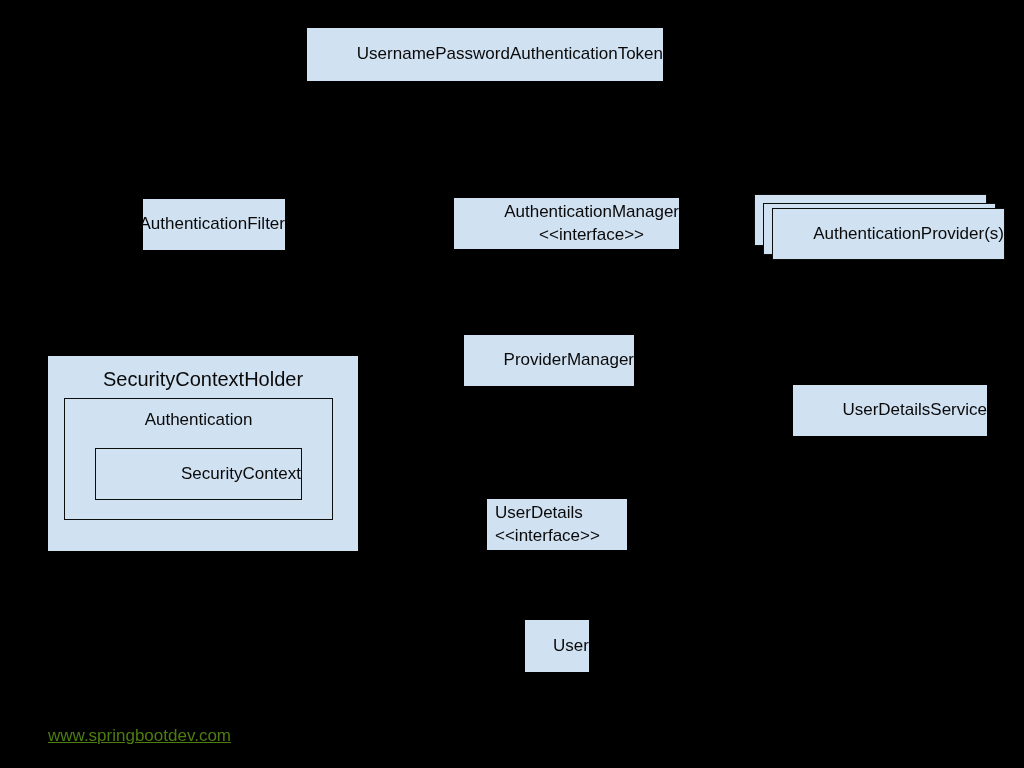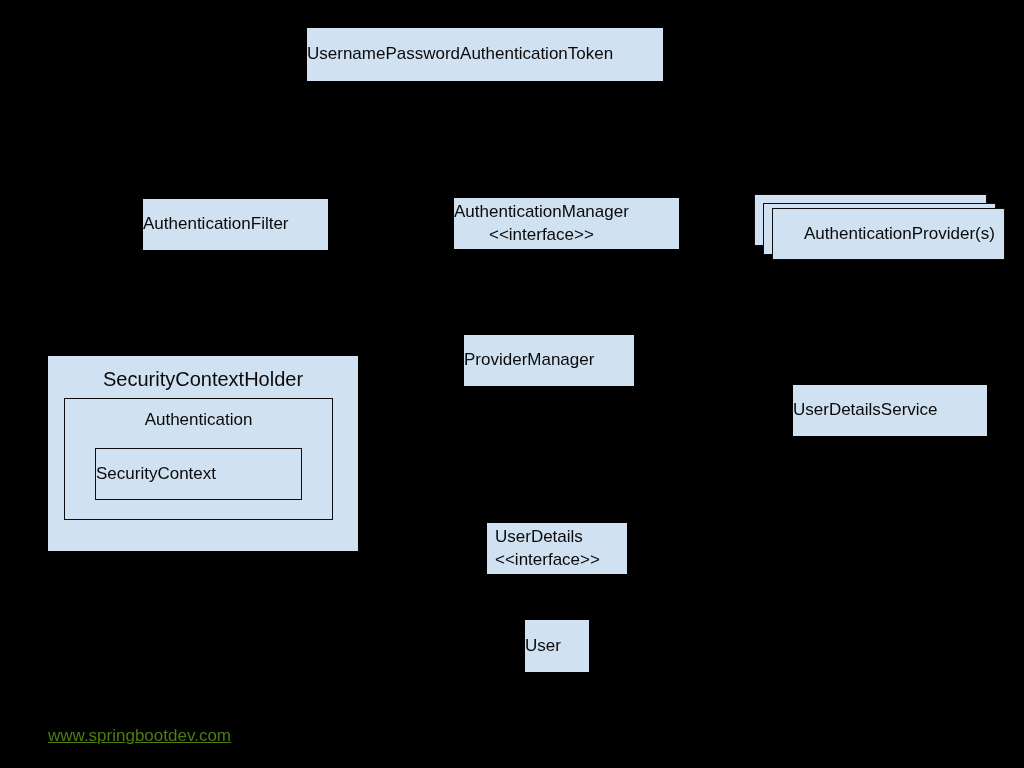--- a/index.html
+++ b/index.html
@@ -15,38 +15,37 @@
     background: #000000;
     overflow: hidden;
     font-family: "Liberation Sans", sans-serif;
   }
   .node {
     position: absolute;
     background: #d0e1f2;
     color: #0a0a0a;
     display: flex;
     align-items: center;
-    justify-content: flex-start;
+    justify-content: flex-end;
     text-align: center;
     font-size: 17px;
     line-height: 1.3;
     box-sizing: border-box;
     white-space: pre-line;
   }
   .node.bordered {
     border: 1px solid #0d0d0d;
   }
   .node.noborder {
     border: none;
   }
   .node.left-align {
     justify-content: flex-start;
     text-align: left;
     padding-left: 8px;
-    margin-top: 24px;
   }
   .node.top-align {
     align-items: flex-start;
     padding-top: 10px;
   }
   
   .stack-layer {
     position: absolute;
     background: #d0e1f2;
     border: 1px solid #0d0d0d;
@@ -68,21 +67,21 @@
 </style>
 </head>
 <body>
 
 <div id="canvas">
 
   <div class="node noborder" style="left:307px; top:28px; width:356px; height:53px;">
     <span class="label-text">UsernamePasswordAuthenticationToken</span>
   </div>
 
-  <div class="node noborder" style="left:143px; top:199px; width:185px; height:51px;">
+  <div class="node noborder" style="left:143px; top:199px; width:142px; height:51px;">
     <span class="label-text">AuthenticationFilter</span>
   </div>
 
   <div class="node noborder" style="left:430px; top:198px; width:225px; height:51px;margin-left:24px;">
     <span class="label-text">AuthenticationManager
 &lt;&lt;interface&gt;&gt;</span>
   </div>
 
   <div style="position:absolute; left:754px; top:194px; width:250px; height:67px;">
     <div class="stack-layer" style="left:0px; top:0px; width:233px; height:52px;"></div>

